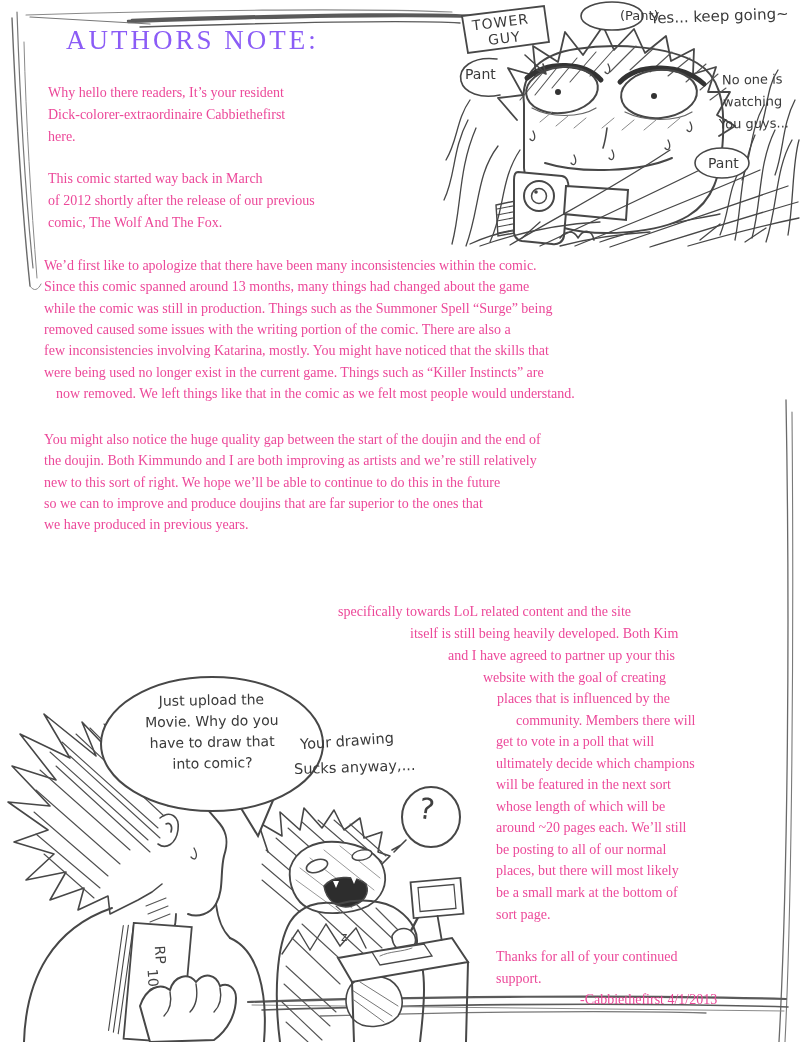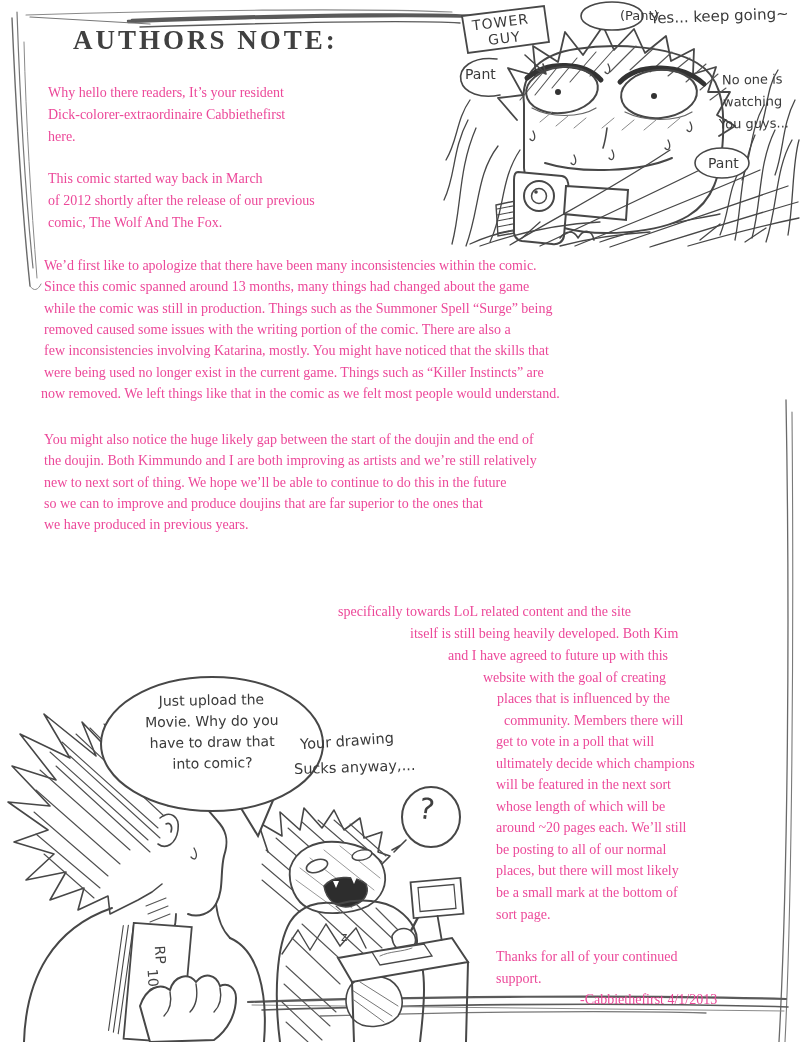--- a/index.html
+++ b/index.html
@@ -1,21 +1,21 @@
 <!DOCTYPE html>
 <html><head>
 <meta charset="utf-8">
 <style>
   html,body{margin:0;padding:0;background:#e8e8e8;}
   .page{position:relative;width:800px;height:1042px;background:#ffffff;overflow:hidden;
         font-family:"Liberation Serif",serif;}
   .sketch{position:absolute;left:0;top:0;z-index:1;}
   .t{position:absolute;z-index:2;font-size:14px;line-height:21px;color:#ec4899;white-space:nowrap;margin-top:18px;}
-  .title{position:absolute;z-index:2;left:73px;top:25px;font-size:27px;letter-spacing:3px;
-         color:#404040;white-space:nowrap;font-weight:bold;}
+  .title{position:absolute;z-index:2;left:66px;top:25px;font-size:27px;letter-spacing:3px;
+         color:#8b5cf6;white-space:nowrap;}
   .hw{position:absolute;z-index:2;font-family:"DejaVu Sans",sans-serif;color:#3a3a3a;
       font-size:14px;white-space:nowrap;}
   .hw-sm{font-size:13px;}
   .bubble-txt{position:absolute;z-index:2;left:110px;top:690px;width:204px;text-align:center;
       font-family:"DejaVu Sans",sans-serif;color:#3a3a3a;font-size:14px;line-height:21px;
       transform:rotate(-1deg);}
   .qmark{position:absolute;z-index:2;left:419px;top:792px;font-family:"DejaVu Sans",sans-serif;
       font-size:29px;color:#3f3f3f;transform:rotate(8deg);}
   .zz{position:absolute;z-index:2;left:341px;top:930px;font-family:"DejaVu Sans",sans-serif;
       font-size:12px;color:#444;}
@@ -173,34 +173,34 @@
   <div class="t" style="left:48px;top:150px">This comic started way back in March</div>
   <div class="t" style="left:48px;top:172px">of 2012 shortly after the release of our previous</div>
   <div class="t" style="left:48px;top:194px">comic, The Wolf And The Fox.</div>
 
   <div class="t" style="left:44px;top:237px">We’d first like to apologize that there have been many inconsistencies within the comic.</div>
   <div class="t" style="left:44px;top:258px">Since this comic spanned around 13 months, many things had changed about the game</div>
   <div class="t" style="left:44px;top:301px">removed caused some issues with the writing portion of the comic. There are also a</div>
   <div class="t" style="left:44px;top:280px">while the comic was still in production. Things such as the Summoner Spell “Surge” being</div>
   <div class="t" style="left:44px;top:322px">few inconsistencies involving Katarina, mostly. You might have noticed that the skills that</div>
   <div class="t" style="left:44px;top:344px">were being used no longer exist in the current game. Things such as “Killer Instincts” are</div>
-  <div class="t" style="left:41px;top:365px">now removed. We left things like that in the comic as we felt most people would understand.</div>
-
-  <div class="t" style="left:44px;top:411px">You might also notice the huge likely gap between the start of the doujin and the end of</div>
+  <div class="t" style="left:56px;top:365px">now removed. We left things like that in the comic as we felt most people would understand.</div>
+
+  <div class="t" style="left:44px;top:411px">You might also notice the huge quality gap between the start of the doujin and the end of</div>
   <div class="t" style="left:44px;top:432px">the doujin. Both Kimmundo and I are both improving as artists and we’re still relatively</div>
-  <div class="t" style="left:44px;top:454px">new to next sort of thing. We hope we’ll be able to continue to do this in the future</div>
+  <div class="t" style="left:44px;top:454px">new to this sort of right. We hope we’ll be able to continue to do this in the future</div>
   <div class="t" style="left:44px;top:475px">so we can to improve and produce doujins that are far superior to the ones that</div>
   <div class="t" style="left:44px;top:496px">we have produced in previous years.</div>
 
   <div class="t" style="left:338px;top:583px">specifically towards LoL related content and the site</div>
   <div class="t" style="left:410px;top:605px">itself is still being heavily developed. Both Kim</div>
-  <div class="t" style="left:448px;top:627px">and I have agreed to future up with this</div>
+  <div class="t" style="left:448px;top:627px">and I have agreed to partner up your this</div>
   <div class="t" style="left:483px;top:649px">website with the goal of creating</div>
   <div class="t" style="left:497px;top:670px">places that is influenced by the</div>
-  <div class="t" style="left:504px;top:692px">community.  Members there will</div>
+  <div class="t" style="left:516px;top:692px">community.  Members there will</div>
   <div class="t" style="left:496px;top:713px">get to vote in a poll that will</div>
   <div class="t" style="left:496px;top:735px">ultimately decide which champions</div>
   <div class="t" style="left:496px;top:756px">will be featured in the next sort</div>
   <div class="t" style="left:496px;top:778px">whose length of which will be</div>
   <div class="t" style="left:496px;top:799px">around ~20 pages each. We’ll still</div>
   <div class="t" style="left:496px;top:821px">be posting to all of our normal</div>
   <div class="t" style="left:496px;top:842px">places, but there will most likely</div>
   <div class="t" style="left:496px;top:864px">be a small mark at the bottom of</div>
   <div class="t" style="left:496px;top:886px">sort page.</div>
 

